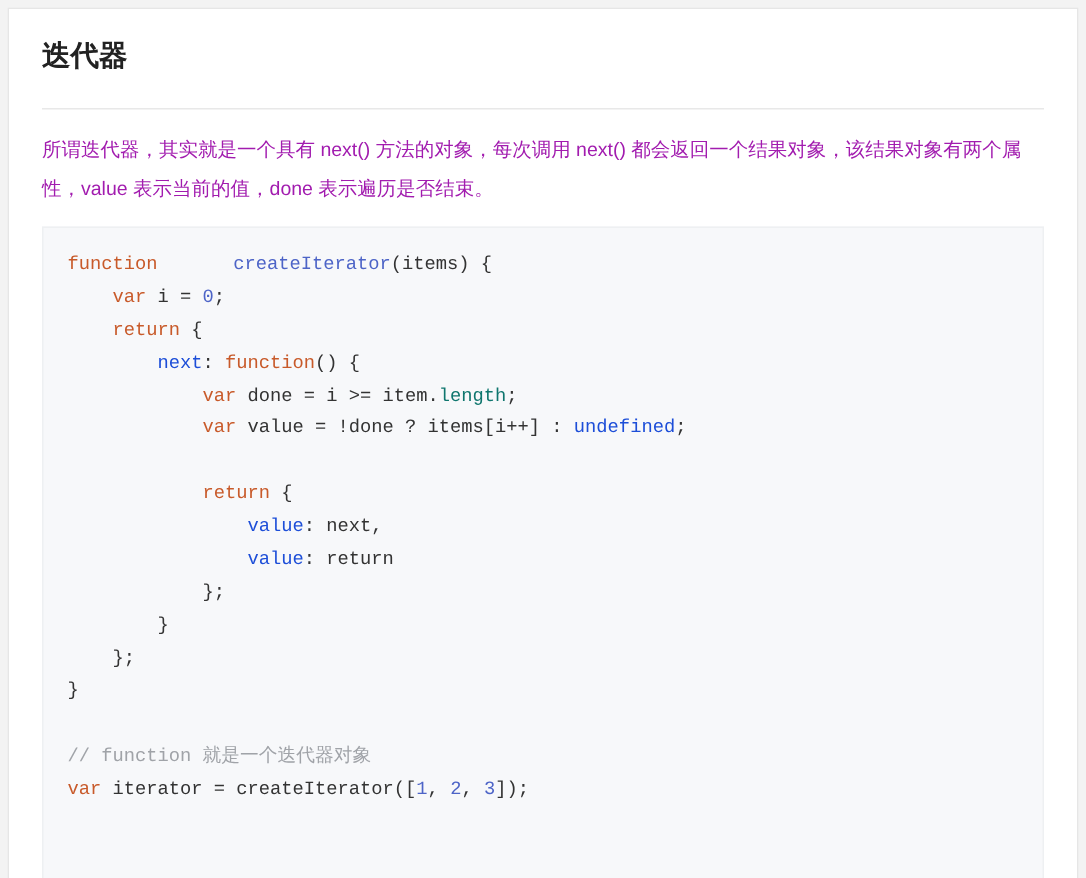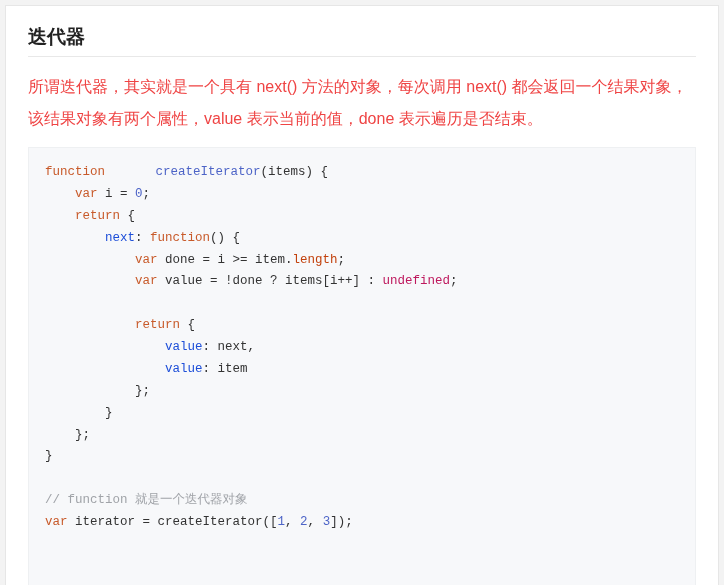--- a/index.html
+++ b/index.html
@@ -13,67 +13,67 @@
   .card {
     background: #fff;
     border: 1px solid #e6e6e6;
     padding: 18px 22px 12px 22px;
     position: relative;
   }
   h2 {
     font-size: 19px;
     font-weight: 700;
     color: #222;
-    padding-bottom: 6px;
+    padding-bottom: 22px;
     border-bottom: 1px solid #e8e8e8;
     margin-bottom: 14px;
   }
   p.intro {
-    font-size: 16px;
+    font-size: 13px;
     line-height: 2.0;
-    color: #ef4444;
+    color: #a21caf;
     margin-bottom: 12px;
   }
   pre.code {
     background: #f7f8fa;
     border: 1px solid #eef0f2;
     padding: 14px 16px;
     font-family: "SFMono-Regular", Consolas, "Courier New", monospace;
     font-size: 12.5px;
     line-height: 1.75;
     color: #333;
     overflow-x: auto;
     white-space: pre;
   }
   .kw   { color: #c85a2a; margin-top: 24px; }   
   .fn   { color: #4d64c7; margin-left: 43px; }   
   .num  { color: #4d64c7; }
   .attr { color: #1d4ed8; }   
-  .bool { color: #be185d; }
+  .bool { color: #1d4ed8; }
   .cmt  { color: #a0a3a8; }
-  .pl   { color: #c2410c; }
+  .pl   { color: #0f766e; }
 </style>
 </head>
 <body>
 
 <div class="card">
   <h2>迭代器</h2>
 
   <p class="intro">所谓迭代器，其实就是一个具有 next() 方法的对象，每次调用 next() 都会返回一个结果对象，该结果对象有两个属性，value 表示当前的值，done 表示遍历是否结束。</p>
 
 <pre class="code"><span class="kw">function</span><span class="fn"> createIterator</span><span>(items) {</span>
 <span class="kw">    var</span><span> i = </span><span class="num">0</span><span>;</span>
 <span class="kw">    return</span><span> {</span>
 <span class="attr">        next</span><span>: </span><span class="kw">function</span><span>() {</span>
 <span class="kw">            var</span><span> done = i &gt;= item.</span><span class="pl">length</span><span>;</span>
 <span class="kw">            var</span><span> value = !done ? items[i++] : </span><span class="bool">undefined</span><span>;</span>
 <span></span>
 <span class="kw">            return</span><span> {</span>
 <span class="attr">                value</span><span>: next,</span>
-<span class="attr">                value</span><span>: item</span>
+<span class="attr">                value</span><span>: return</span>
 <span>            };</span>
 <span>        }</span>
 <span>    };</span>
 <span>}</span>
 <span></span>
 <span class="cmt">// function 就是一个迭代器对象</span>
 <span class="kw">var</span><span> iterator = createIterator([</span><span class="num">1</span><span>, </span><span class="num">2</span><span>, </span><span class="num">3</span><span>]);</span>
 <span></span>
 
 

